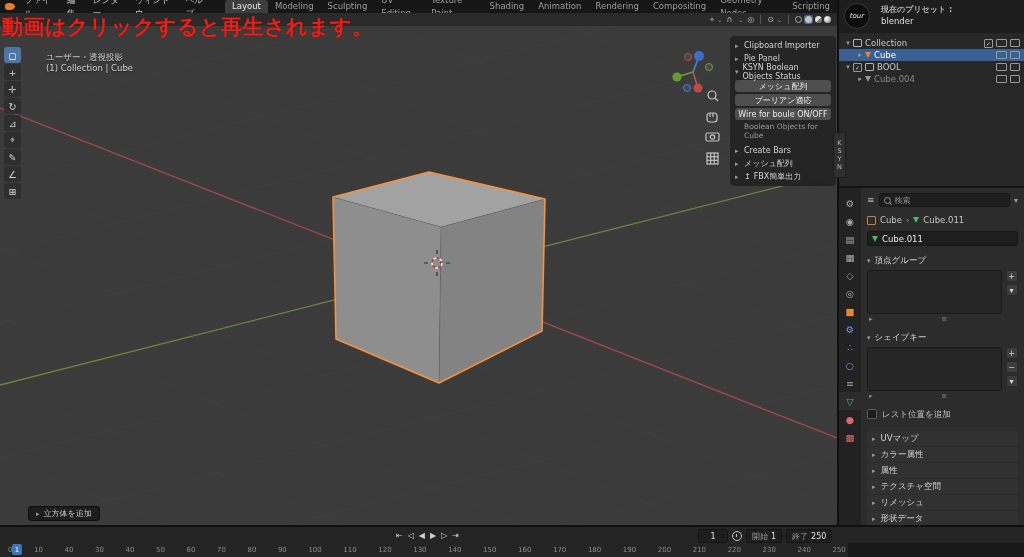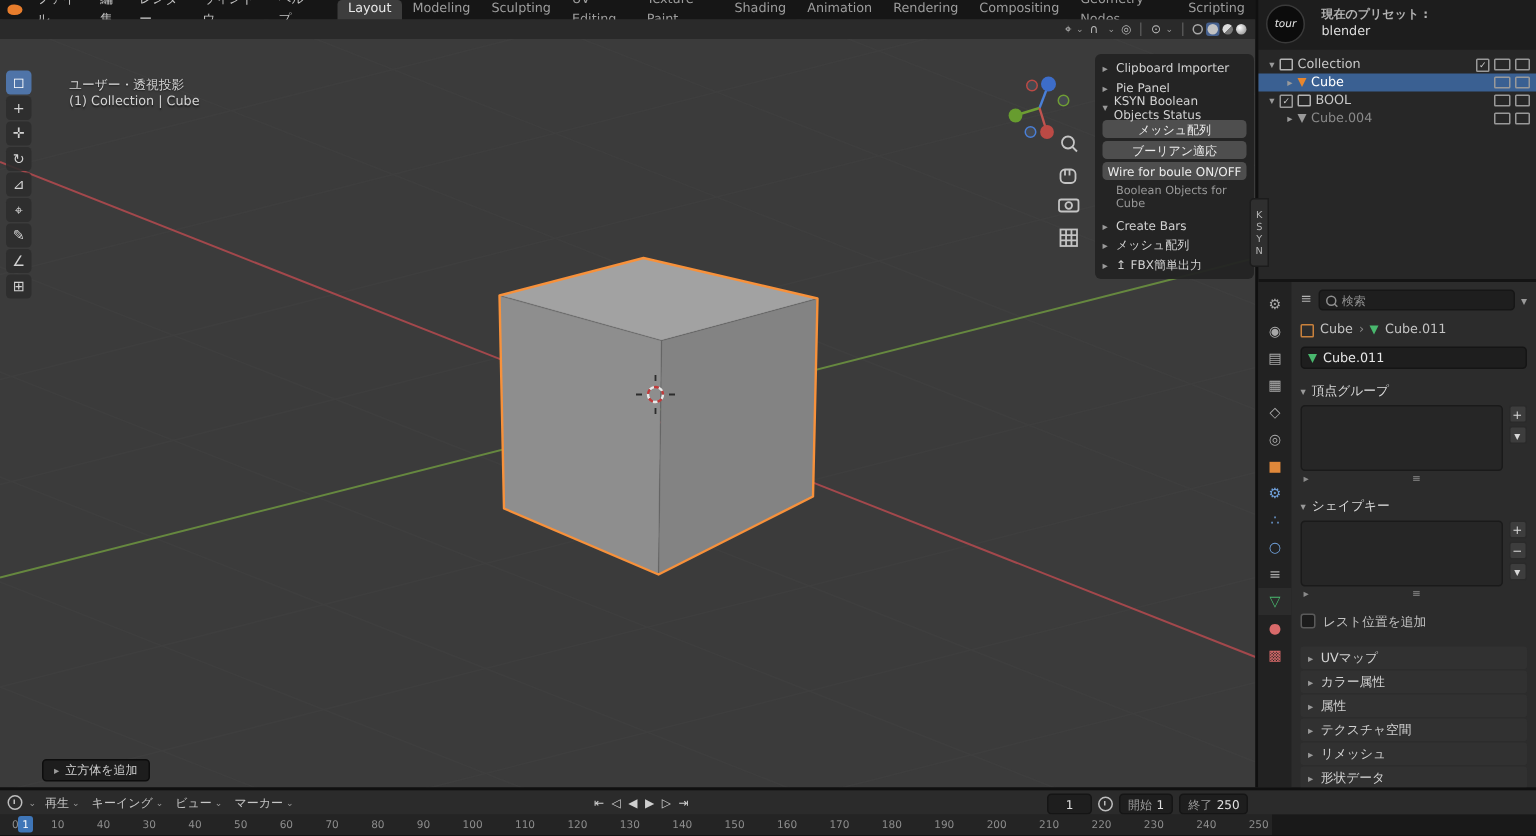--- a/index.html
+++ b/index.html
@@ -329,20 +329,21 @@
     </div>
 
     <div class="op-btn">
       <span class="parr">▸</span>
       <span>立方体を追加</span>
     </div>
   </div>
 
   <div class="np-tab">KSYN</div>
 
+  <div class="notice">動画はクリックすると再生されます。</div>
 
   <div class="sidebar">
 
     <div class="preset">
       <div class="preset-logo">tour</div>
       <div class="preset-label">現在のプリセット :</div>
       <div class="preset-value">blender</div>
     </div>
 
     <div class="outliner">
@@ -502,42 +503,20 @@
             <span class="parr">▸</span>
             <span>カスタムプロパティ</span>
           </div>
           </div>
 
       </div>
     </div>
   </div>
 
   <div class="timeline">
-    <div class="tl-hdr">
-      <span class="clock"></span>
-      <span class="chev">⌄</span>
-      <span style="display:inline-flex;">
-          <span class="tl-menu">
-          <span>再生</span>
-            <span class="chev">⌄</span>
-        </span>
-          <span class="tl-menu">
-          <span>キーイング</span>
-            <span class="chev">⌄</span>
-        </span>
-          <span class="tl-menu">
-          <span>ビュー</span>
-            <span class="chev">⌄</span>
-        </span>
-          <span class="tl-menu">
-          <span>マーカー</span>
-            <span class="chev">⌄</span>
-        </span>
-        </span>
-    </div>
     <div class="transport">
         <span>⇤</span>
         <span>◁</span>
         <span>◀</span>
         <span>▶</span>
         <span>▷</span>
         <span>⇥</span>
       </div>
     <div class="tl-right">
       <span class="fr-box">1</span>

